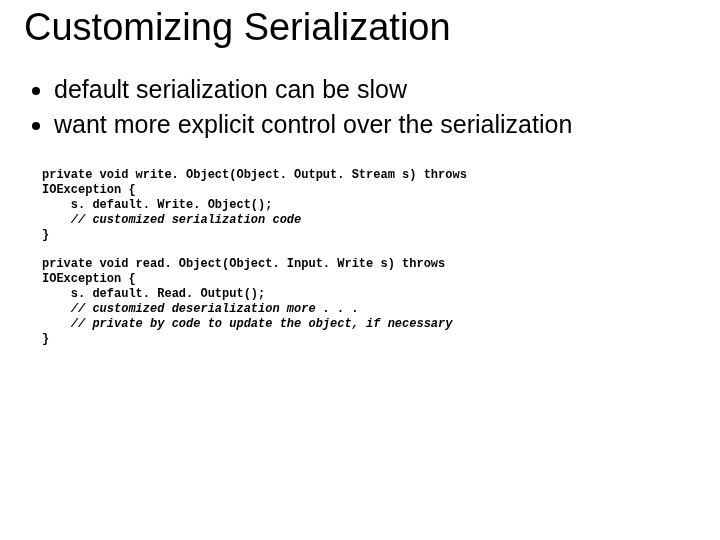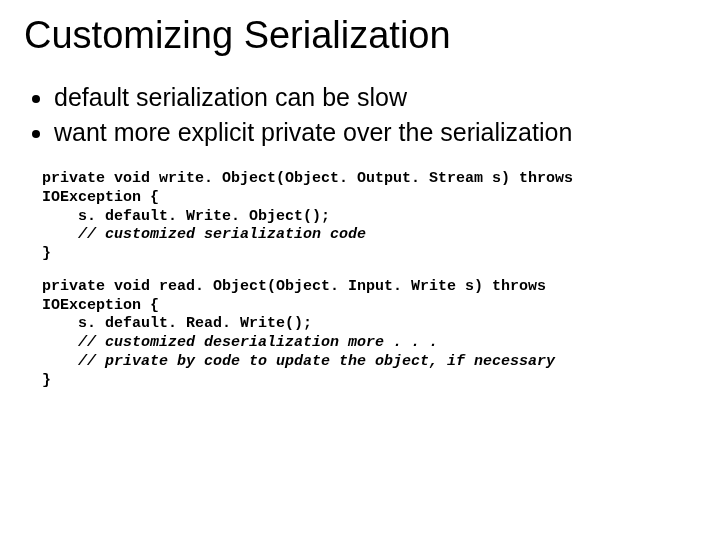--- a/index.html
+++ b/index.html
@@ -9,65 +9,65 @@
     height: 540px;
     background: #ffffff;
     font-family: Arial, Helvetica, sans-serif;
     color: #000000;
     overflow: hidden;
   }
   .slide {
     box-sizing: border-box;
     width: 696px;
     height: 540px;
-    padding: 14px 24px 20px 24px;
+    padding: 6px 24px 20px 24px;
   }
   .title {
     font-size: 38px;
     font-weight: 400;
     margin: 0 0 24px 0;
     letter-spacing: 0px;
   }
   ul.bullets {
-    margin: 0 0 22px 0;
+    margin: 0 0 28px 0;
     padding-left: 30px;
     list-style: disc;
   }
   ul.bullets li {
     font-size: 25px;
     line-height: 1.3;
     margin-bottom: 2px;
   }
   .code-block {
     font-family: "Courier New", Courier, monospace;
-    font-size: 15px;
+    font-size: 12px;
     line-height: 1.25;
     white-space: pre-wrap;
     margin: 0 0 14px 0;
     padding-left: 18px;
   }
   .bold { font-weight: bold; }
   .bold-italic { font-weight: bold; font-style: italic; }
 </style>
 </head>
 <body>
 
 <div class="slide">
   <h1 class="title">Customizing Serialization</h1>
 
   <ul class="bullets">
     <li>default serialization can be slow</li>
-    <li>want more explicit private over the serialization</li>
+    <li>want more explicit control over the serialization</li>
   </ul>
 
   <div class="code-block"><span class="bold">private void write. Object(Object. Output. Stream s) throws</span>
 <span class="bold">IOException {</span>
 <span class="bold">    s. default. Write. Object();</span>
 <span class="bold">    </span><span class="bold-italic">// customized serialization code</span>
 <span class="bold">}</span></div>
 
   <div class="code-block"><span class="bold">private void read. Object(Object. Input. Write s) throws</span>
 <span class="bold">IOException {</span>
-<span class="bold">    s. default. Read. Write();</span>
+<span class="bold">    s. default. Read. Output();</span>
 <span class="bold">    </span><span class="bold-italic">// customized deserialization more . . .</span>
 <span class="bold">    </span><span class="bold-italic">// private by code to update the object, if necessary</span>
 <span class="bold">}</span></div>
 </div>
 
 </body></html>

